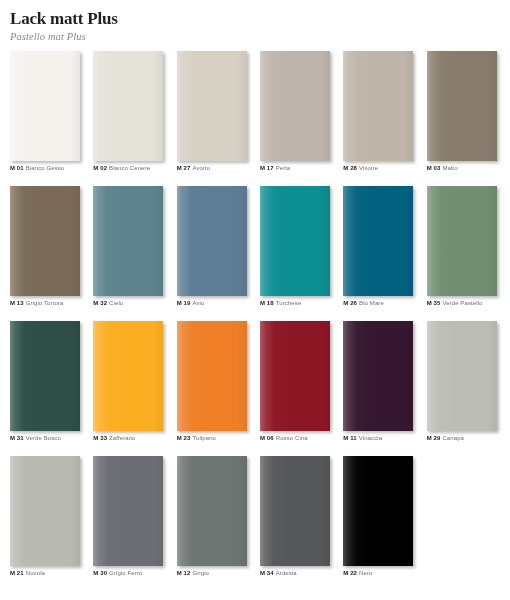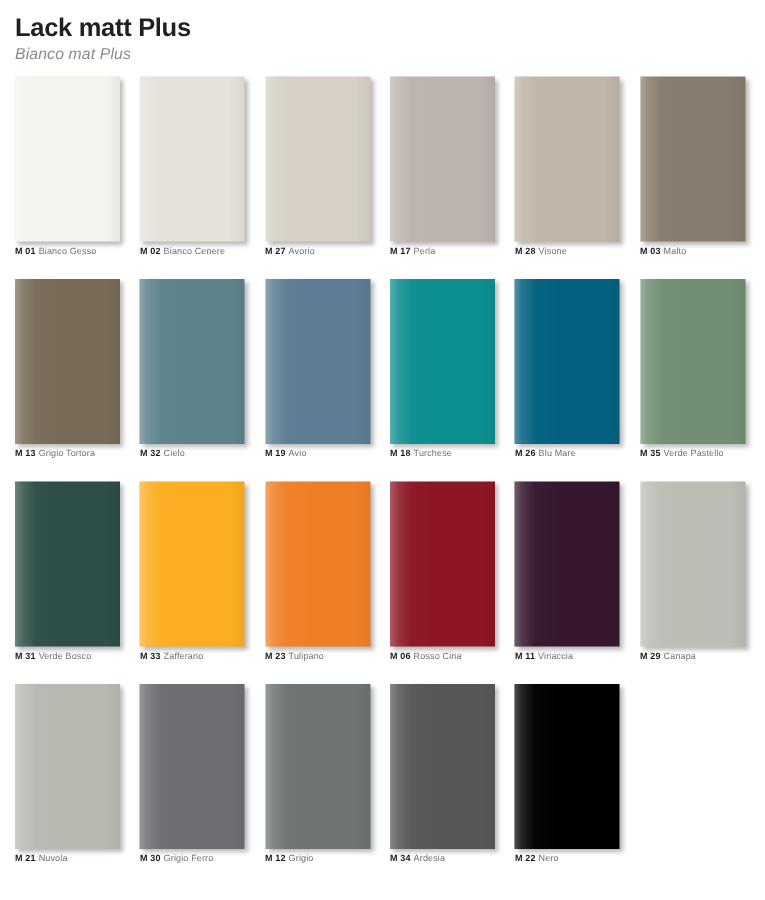--- a/index.html
+++ b/index.html
@@ -17,20 +17,21 @@
   }
   .page {
     position: relative;
     width: 510px;
     height: 600px;
     box-sizing: border-box;
     padding: 0;
   }
   .header {
     padding: 9px 0 0 10px;
+    font-family: Liberation Serif, serif;
   }
   .title {
     font-size: 17px;
     font-weight: bold;
     color: #231f20;
     letter-spacing: -0.2px;
     line-height: 20px;
     margin: 0;
   }
   .subtitle {
@@ -105,21 +106,21 @@
     letter-spacing: 0.1px;
   }
 </style>
 </head>
 <body>
 
 <div class="page">
 
   <div class="header">
     <div class="title">Lack matt Plus</div>
-    <div class="subtitle">Bianco mat Plus</div>
+    <div class="subtitle">Pastello mat Plus</div>
   </div>
 
   <div class="grid">
       <div class="row">
         <div class="cell">
           <div class="swatch">
             <div class="chip" style="background-color: rgb(244, 243, 238);"></div>
           </div>
           <div class="label"><span class="code">M 01</span><span class="name">Bianco Gesso</span></div>
         </div>

